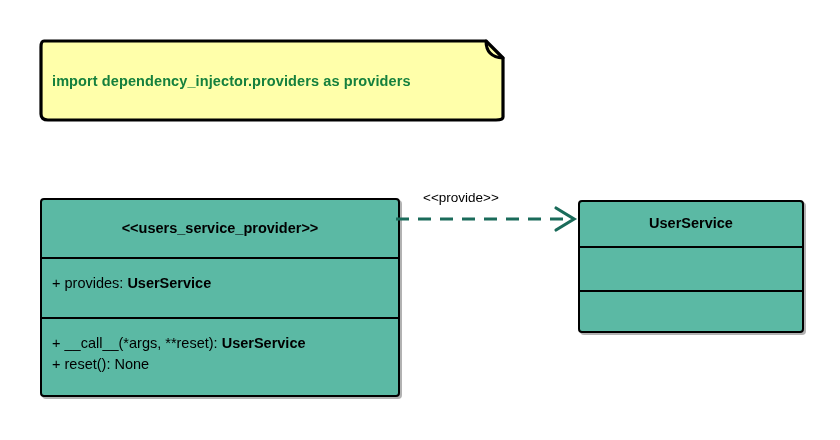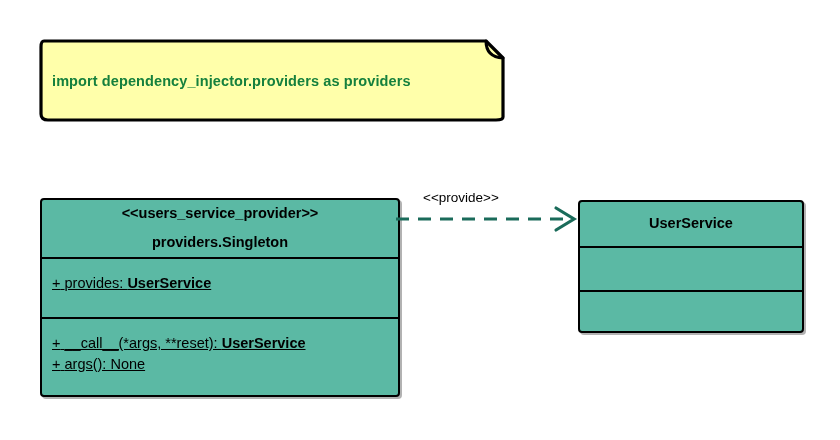--- a/index.html
+++ b/index.html
@@ -78,21 +78,20 @@
   }
   .compartment.header .stereo-line,
   .compartment.header .name-line {
     display: block;
     white-space: nowrap;
   }
   .compartment.body {
     padding: 14px 0 0 10px;
     font-size: 14.5px;
     line-height: 1.45;
-    text-decoration: underline;
   }
   .member {
     white-space: nowrap;
     display: block;
   }
   .member b { font-weight: bold; }
 
   
   #provider-class {
     left: 40px;
@@ -156,30 +155,29 @@
                Q 3 3 6 3 Z" fill="#ffffaa" stroke="#000000" stroke-width="3.2" stroke-linejoin="round"></path>
       <path d="M 448 3 Q 448 19 465 20" fill="none" stroke="#000000" stroke-width="3" stroke-linecap="round"></path>
     </svg>
     <span class="note-text">import dependency_injector.providers as providers</span>
   </div>
 
   <div class="uml-class stacked" id="provider-class">
 
     <div class="compartment header c-header">
       <span class="stereo-line">&lt;&lt;users_service_provider&gt;&gt;</span>
-      <span class="name-line">providers.Singleton</span>
     </div>
 
     <div class="compartment body c-attrs">
       <span class="member"><span>+</span>&nbsp;<span>provides: </span><b>UserService</b></span>
     </div>
 
     <div class="compartment body c-ops">
       <span class="member"><span>+</span>&nbsp;<span>__call__(*args, **reset): </span><b>UserService</b></span>
-      <span class="member"><span>+</span>&nbsp;<span>args(): None</span><b></b></span>
+      <span class="member"><span>+</span>&nbsp;<span>reset(): None</span><b></b></span>
     </div>
   </div>
 
   <div class="uml-class stacked" id="service-class">
 
     <div class="compartment header c-header">
       <span class="name-line">UserService</span>
     </div>
 
     <div class="compartment c-slot-1"></div>

